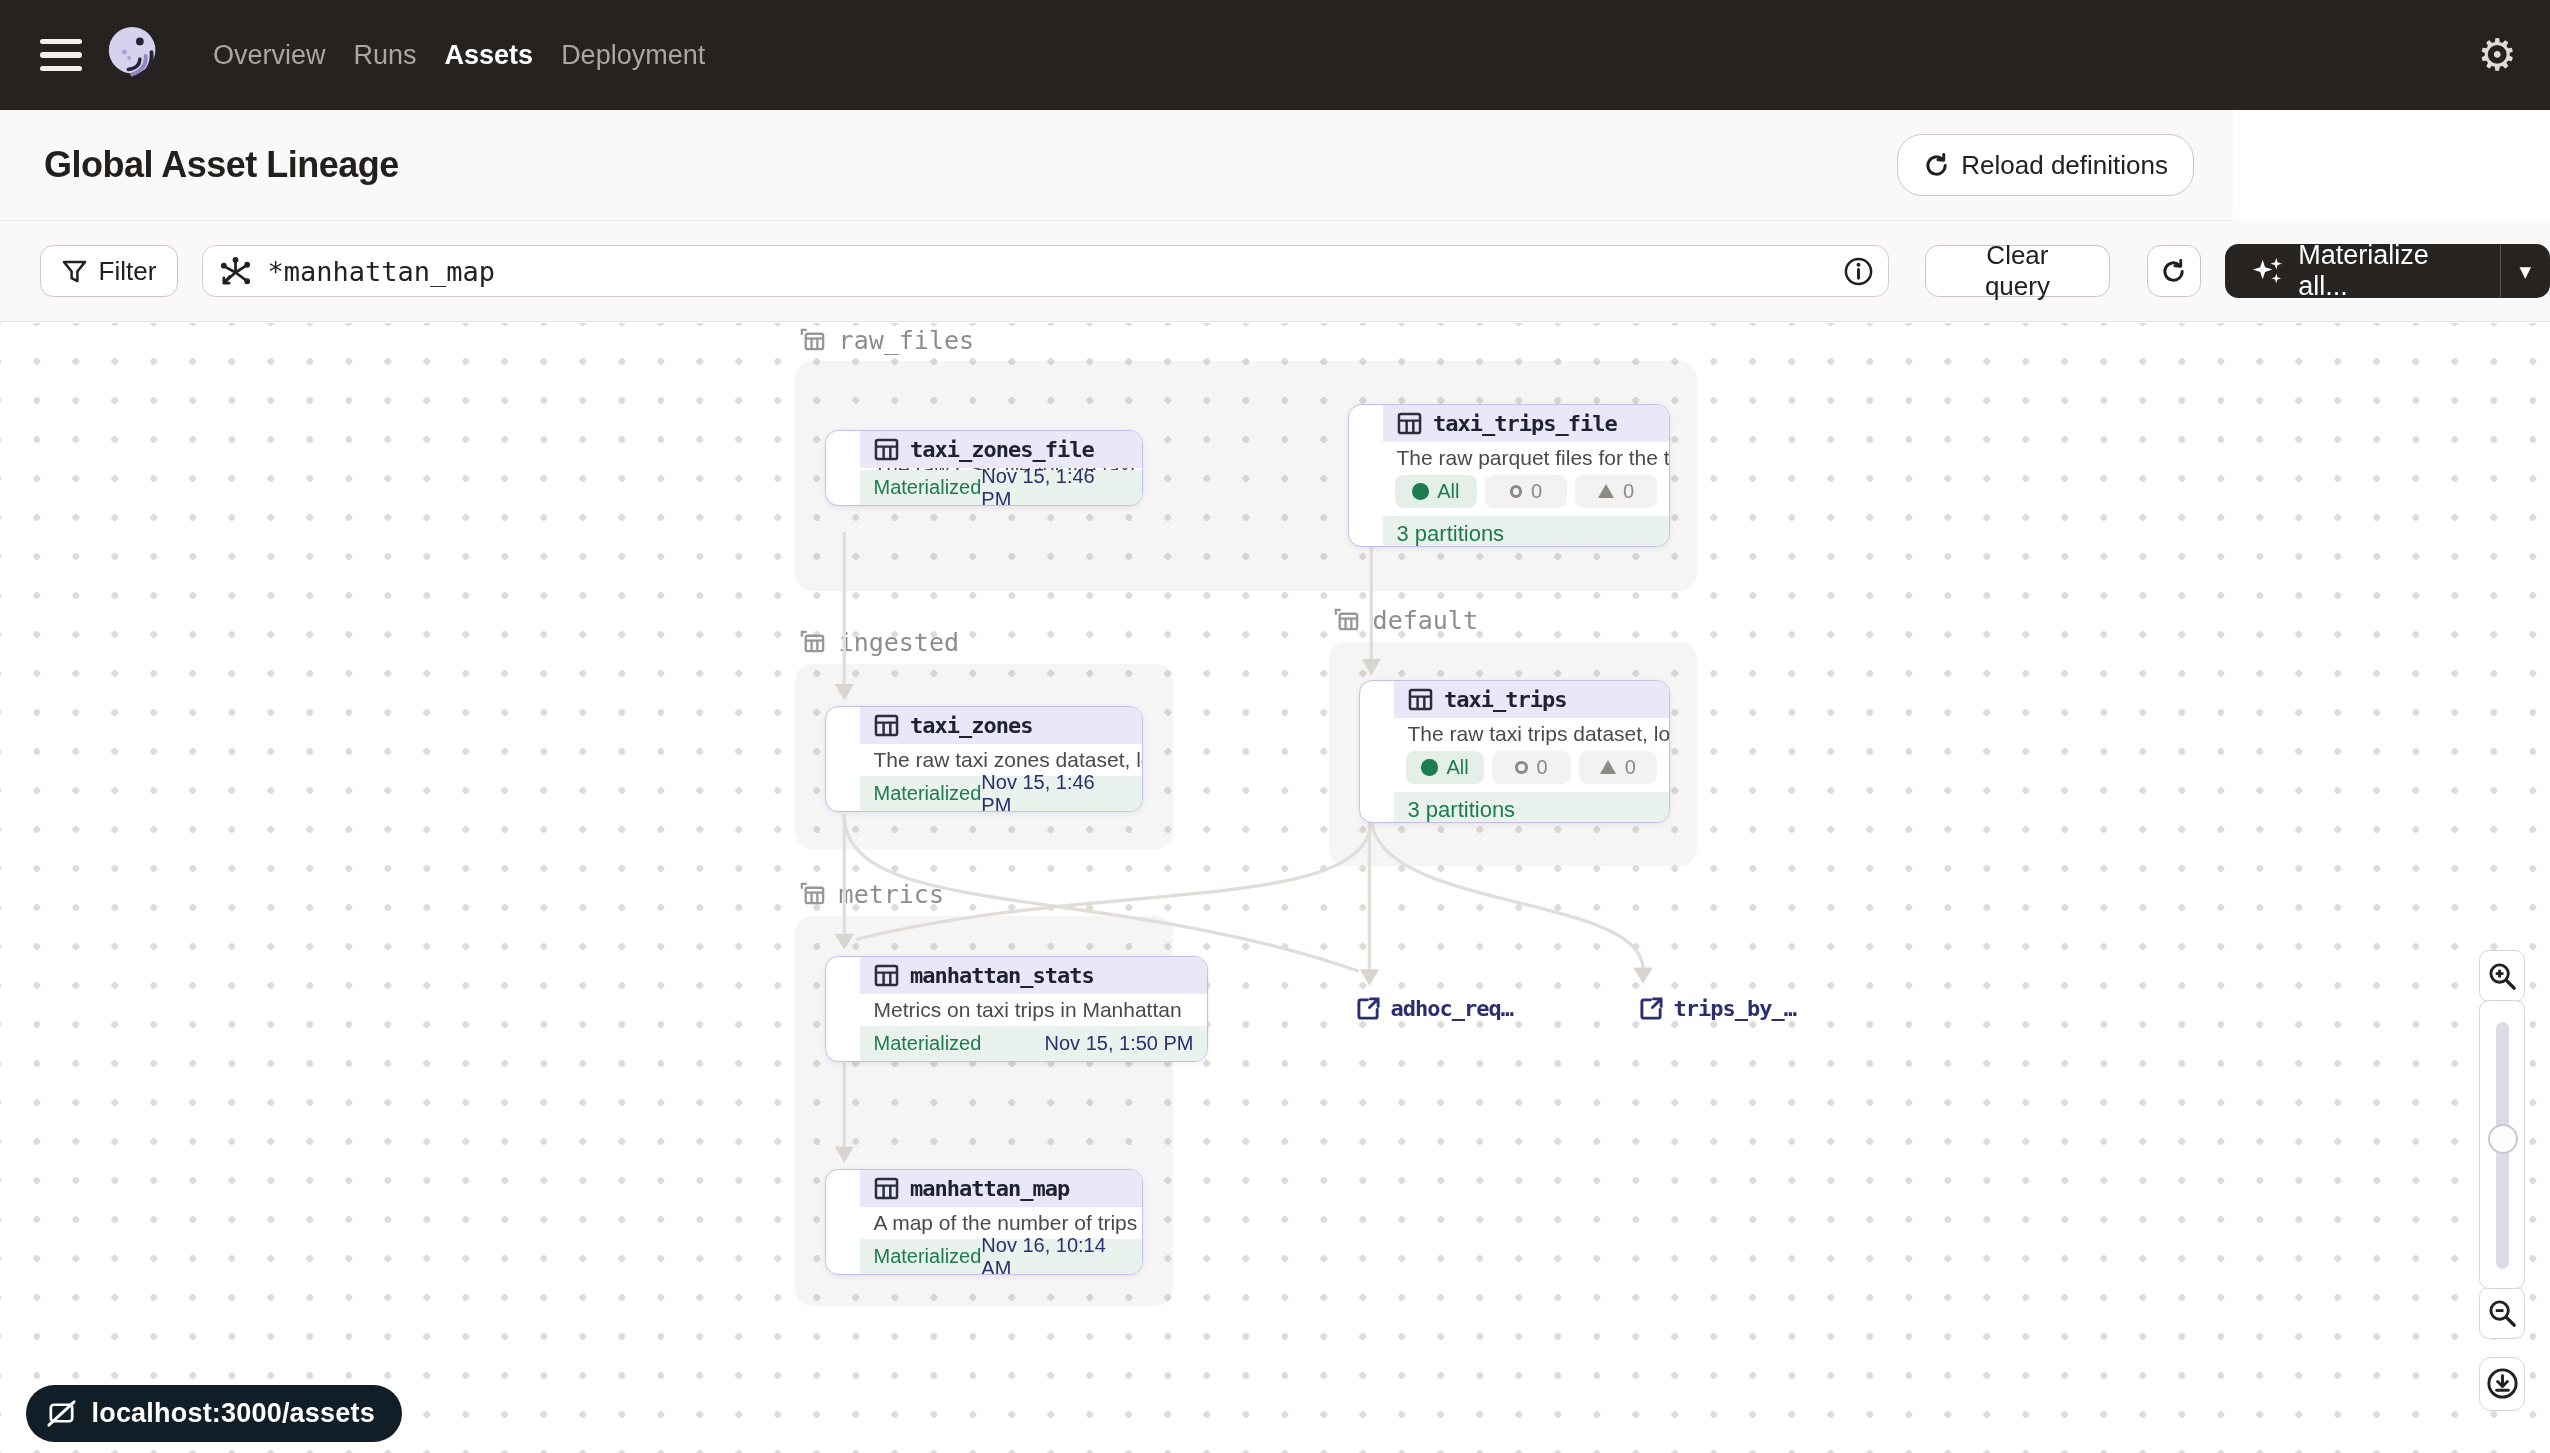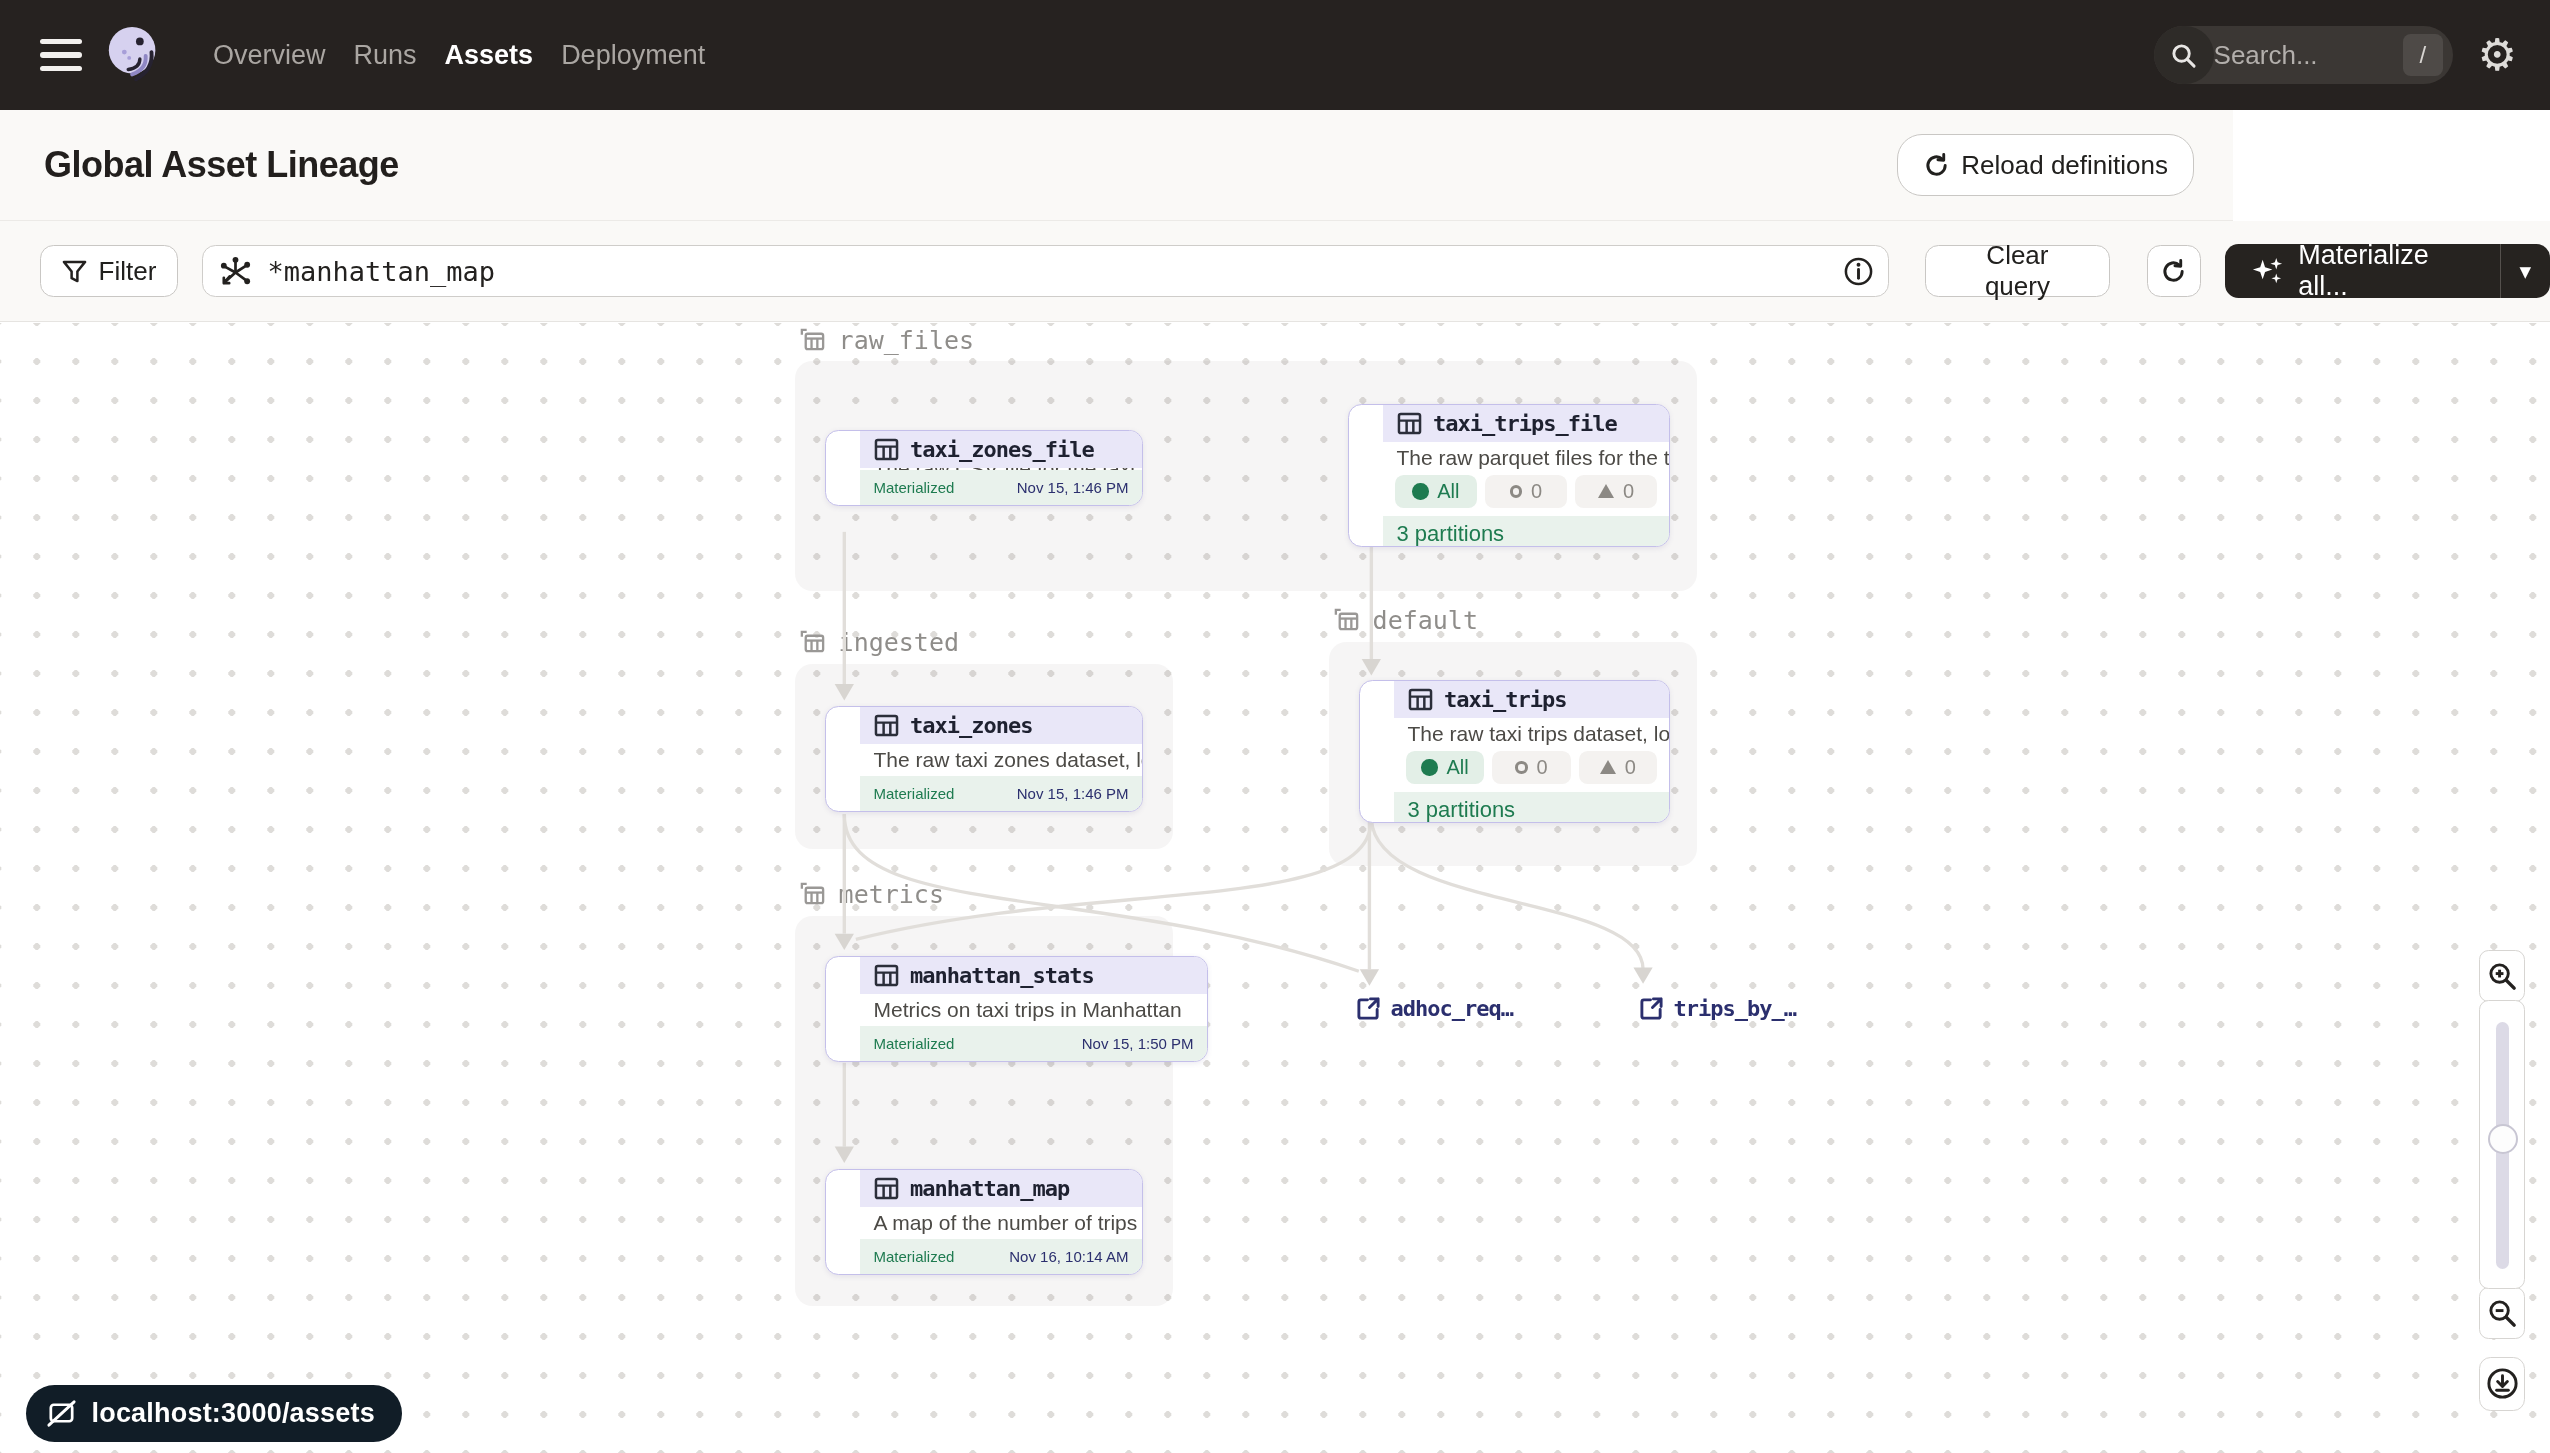--- a/index.html
+++ b/index.html
@@ -71,21 +71,21 @@
   .node { position:absolute; background:#fff; border:1.9px solid #c4bfea; border-radius:13.5px;
           overflow:hidden; z-index:3; box-shadow:0 1.9px 5.8px rgba(90,80,140,0.10); cursor:pointer;
           display:flex; flex-direction:column;padding-left:34px; }
   .node-header { background:#e9e7f8; display:flex; align-items:center; gap:11.6px;
                  padding:0 13.5px; height:37px; flex:0 0 37px; }
   .node-name { font-family:"DejaVu Sans Mono",monospace; font-weight:bold; font-size:22px;
                color:#1e2130; letter-spacing:-1px; }
   .node-desc { background:#fff; display:flex; align-items:center; padding:0 13.5px;
                font-size:21px; color:#4c4a46; flex:1; white-space:nowrap; overflow:hidden; }
   .node-footer { background:#e9f2ec; display:flex; align-items:center; justify-content:space-between;
-                 padding:0 13.5px; height:35px; flex:0 0 35px; font-size:15px; }
+                 padding:0 13.5px; height:35px; flex:0 0 35px; font-size:20px; }
   .st-green { color:#1e7b50; }
   .st-navy { color:#2b2f6e; }
   .pills { display:flex; gap:7.7px; padding:1.9px 11.6px 7.7px; background:#fff; flex:0 0 auto; }
   .pill { flex:1; height:33px; border-radius:8.7px; display:flex; align-items:center;
           justify-content:center; gap:8.7px; font-size:20px; }
   .pill-all { background:#e3efe7; color:#1e7b50; }
   .pill-gray { background:#f4f2f0; color:#8c8984; }
   .dot-green { width:16.4px; height:16.4px; border-radius:50%; background:#1e7b50; }
   .ring-gray { width:12.5px; height:12.5px; border-radius:50%; border:3.9px solid #8c8984; }
   .tri-gray { width:0; height:0; border-left:8.7px solid transparent; border-right:8.7px solid transparent;
@@ -138,30 +138,20 @@
       <path d="M38 37 Q38 46 26 48" stroke="#262230" stroke-width="3.5" fill="none" stroke-linecap="round"></path>
     </svg>
   </div>
   <div class="navlinks">
     <div class="navlink">Overview</div>
     <div class="navlink">Runs</div>
     <div class="navlink active">Assets</div>
     <div class="navlink">Deployment</div>
   </div>
   <div class="nav-spacer"></div>
-  <div class="searchbox">
-    <div class="search-lead">
-      <svg width="27" height="27" viewBox="0 0 28 28">
-          <circle cx="12" cy="12" r="8" stroke="#e8e6e4" stroke-width="3" fill="none"></circle>
-          <line x1="18" y1="18" x2="25" y2="25" stroke="#e8e6e4" stroke-width="3" stroke-linecap="round"></line>
-        </svg>
-    </div>
-    <input type="text" placeholder="Search..." style="">
-    <div class="kbd-badge">/</div>
-  </div>
   <div class="gear">⚙</div>
 </div>
 
 <div class="pagehead">
   <div class="pagetitle">Global Asset Lineage</div>
   <div class="head-spacer"></div>
   <button class="btn reload-btn">
     <span>
       <svg width="27" height="27" viewBox="0 0 28 28">
           <path d="M23 14 A9 9 0 1 1 20 7.3" stroke="#21201e" stroke-width="3" fill="none" stroke-linecap="round"></path>

